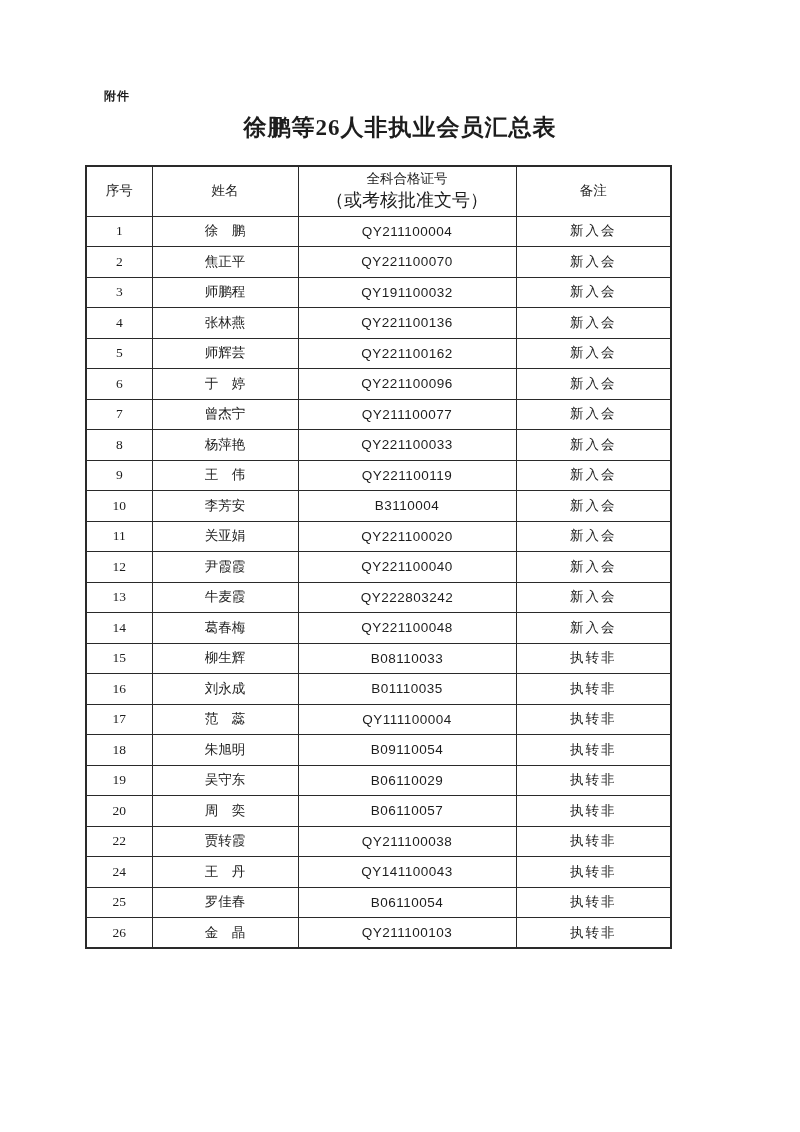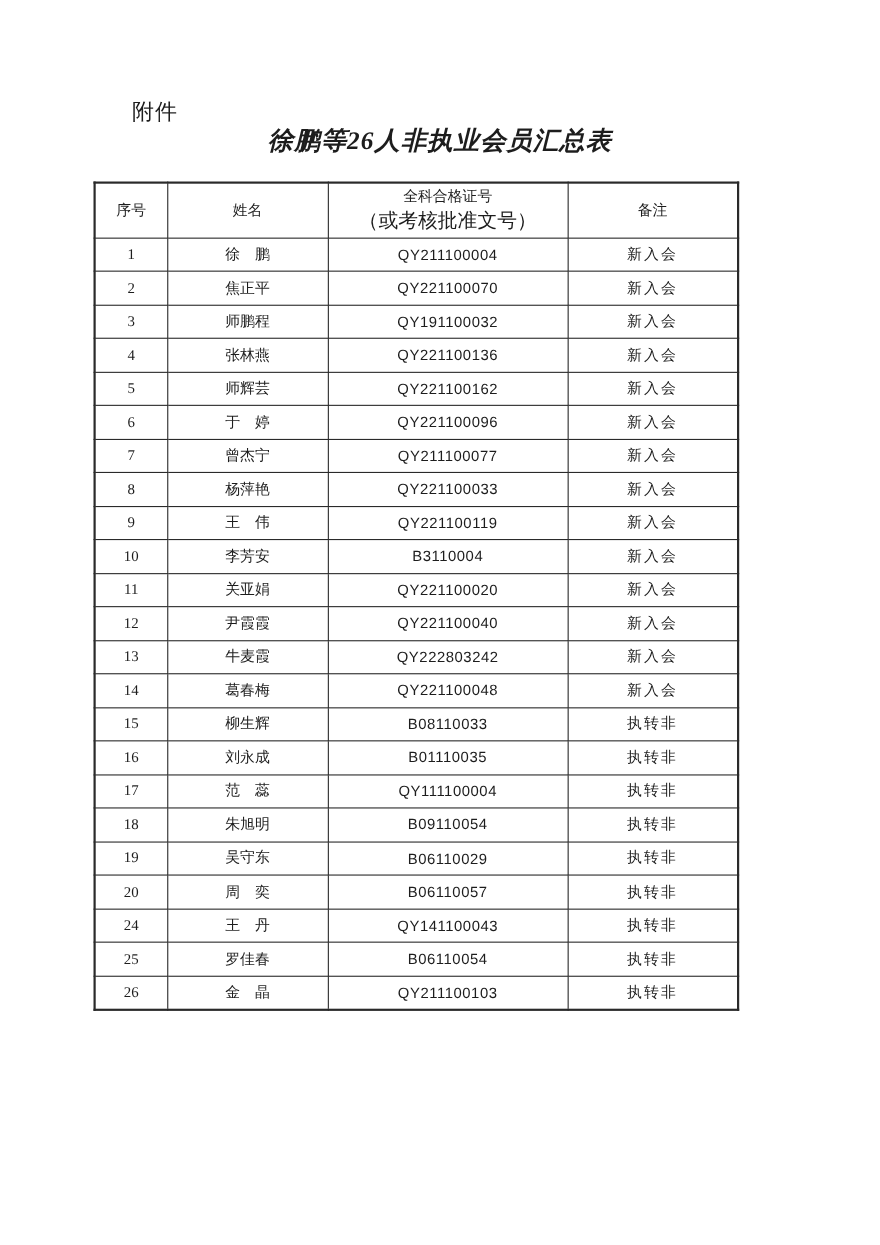--- a/index.html
+++ b/index.html
@@ -9,26 +9,26 @@
     position:relative;
     width:800px; height:1132px;
     margin:0 auto;
     background:var(--paper);
     color:var(--ink);
     font-family:"Liberation Serif","DejaVu Serif",serif;
     overflow:hidden;
   }
   .attachment {
     position:absolute; left:104px; top:88px;
-    font-size:20px; font-weight:400; letter-spacing:1px;margin-left:16px;
+    font-size:12px; font-weight:700; letter-spacing:1px;
   }
   .title {
     position:absolute; left:0; right:0; top:112px;
     text-align:center;
-    font-size:23px; font-weight:bold; letter-spacing:1px;font-style:italic;
+    font-size:23px; font-weight:bold; letter-spacing:1px;
   }
   table.doc-table {
     position:absolute; left:85px; top:165px;
     width:585px;
     border-collapse:collapse; table-layout:fixed;
     border:2px solid var(--line);
   }
   .doc-table th, .doc-table td {
     border:1.5px solid var(--line);
     text-align:center; vertical-align:middle;
@@ -208,20 +208,26 @@
     </tr>
 
     <tr>
       <td class="cell-index">20</td>
       <td class="cell-name">周　奕</td>
       <td class="cell-cert">B06110057</td>
       <td class="cell-remark">执转非</td>
     </tr>
 
 
+    <tr>
+      <td class="cell-index">22</td>
+      <td class="cell-name">贾转霞</td>
+      <td class="cell-cert">QY211100038</td>
+      <td class="cell-remark">执转非</td>
+    </tr>
 
 
     <tr>
       <td class="cell-index">24</td>
       <td class="cell-name">王　丹</td>
       <td class="cell-cert">QY141100043</td>
       <td class="cell-remark">执转非</td>
     </tr>
 
     <tr>

